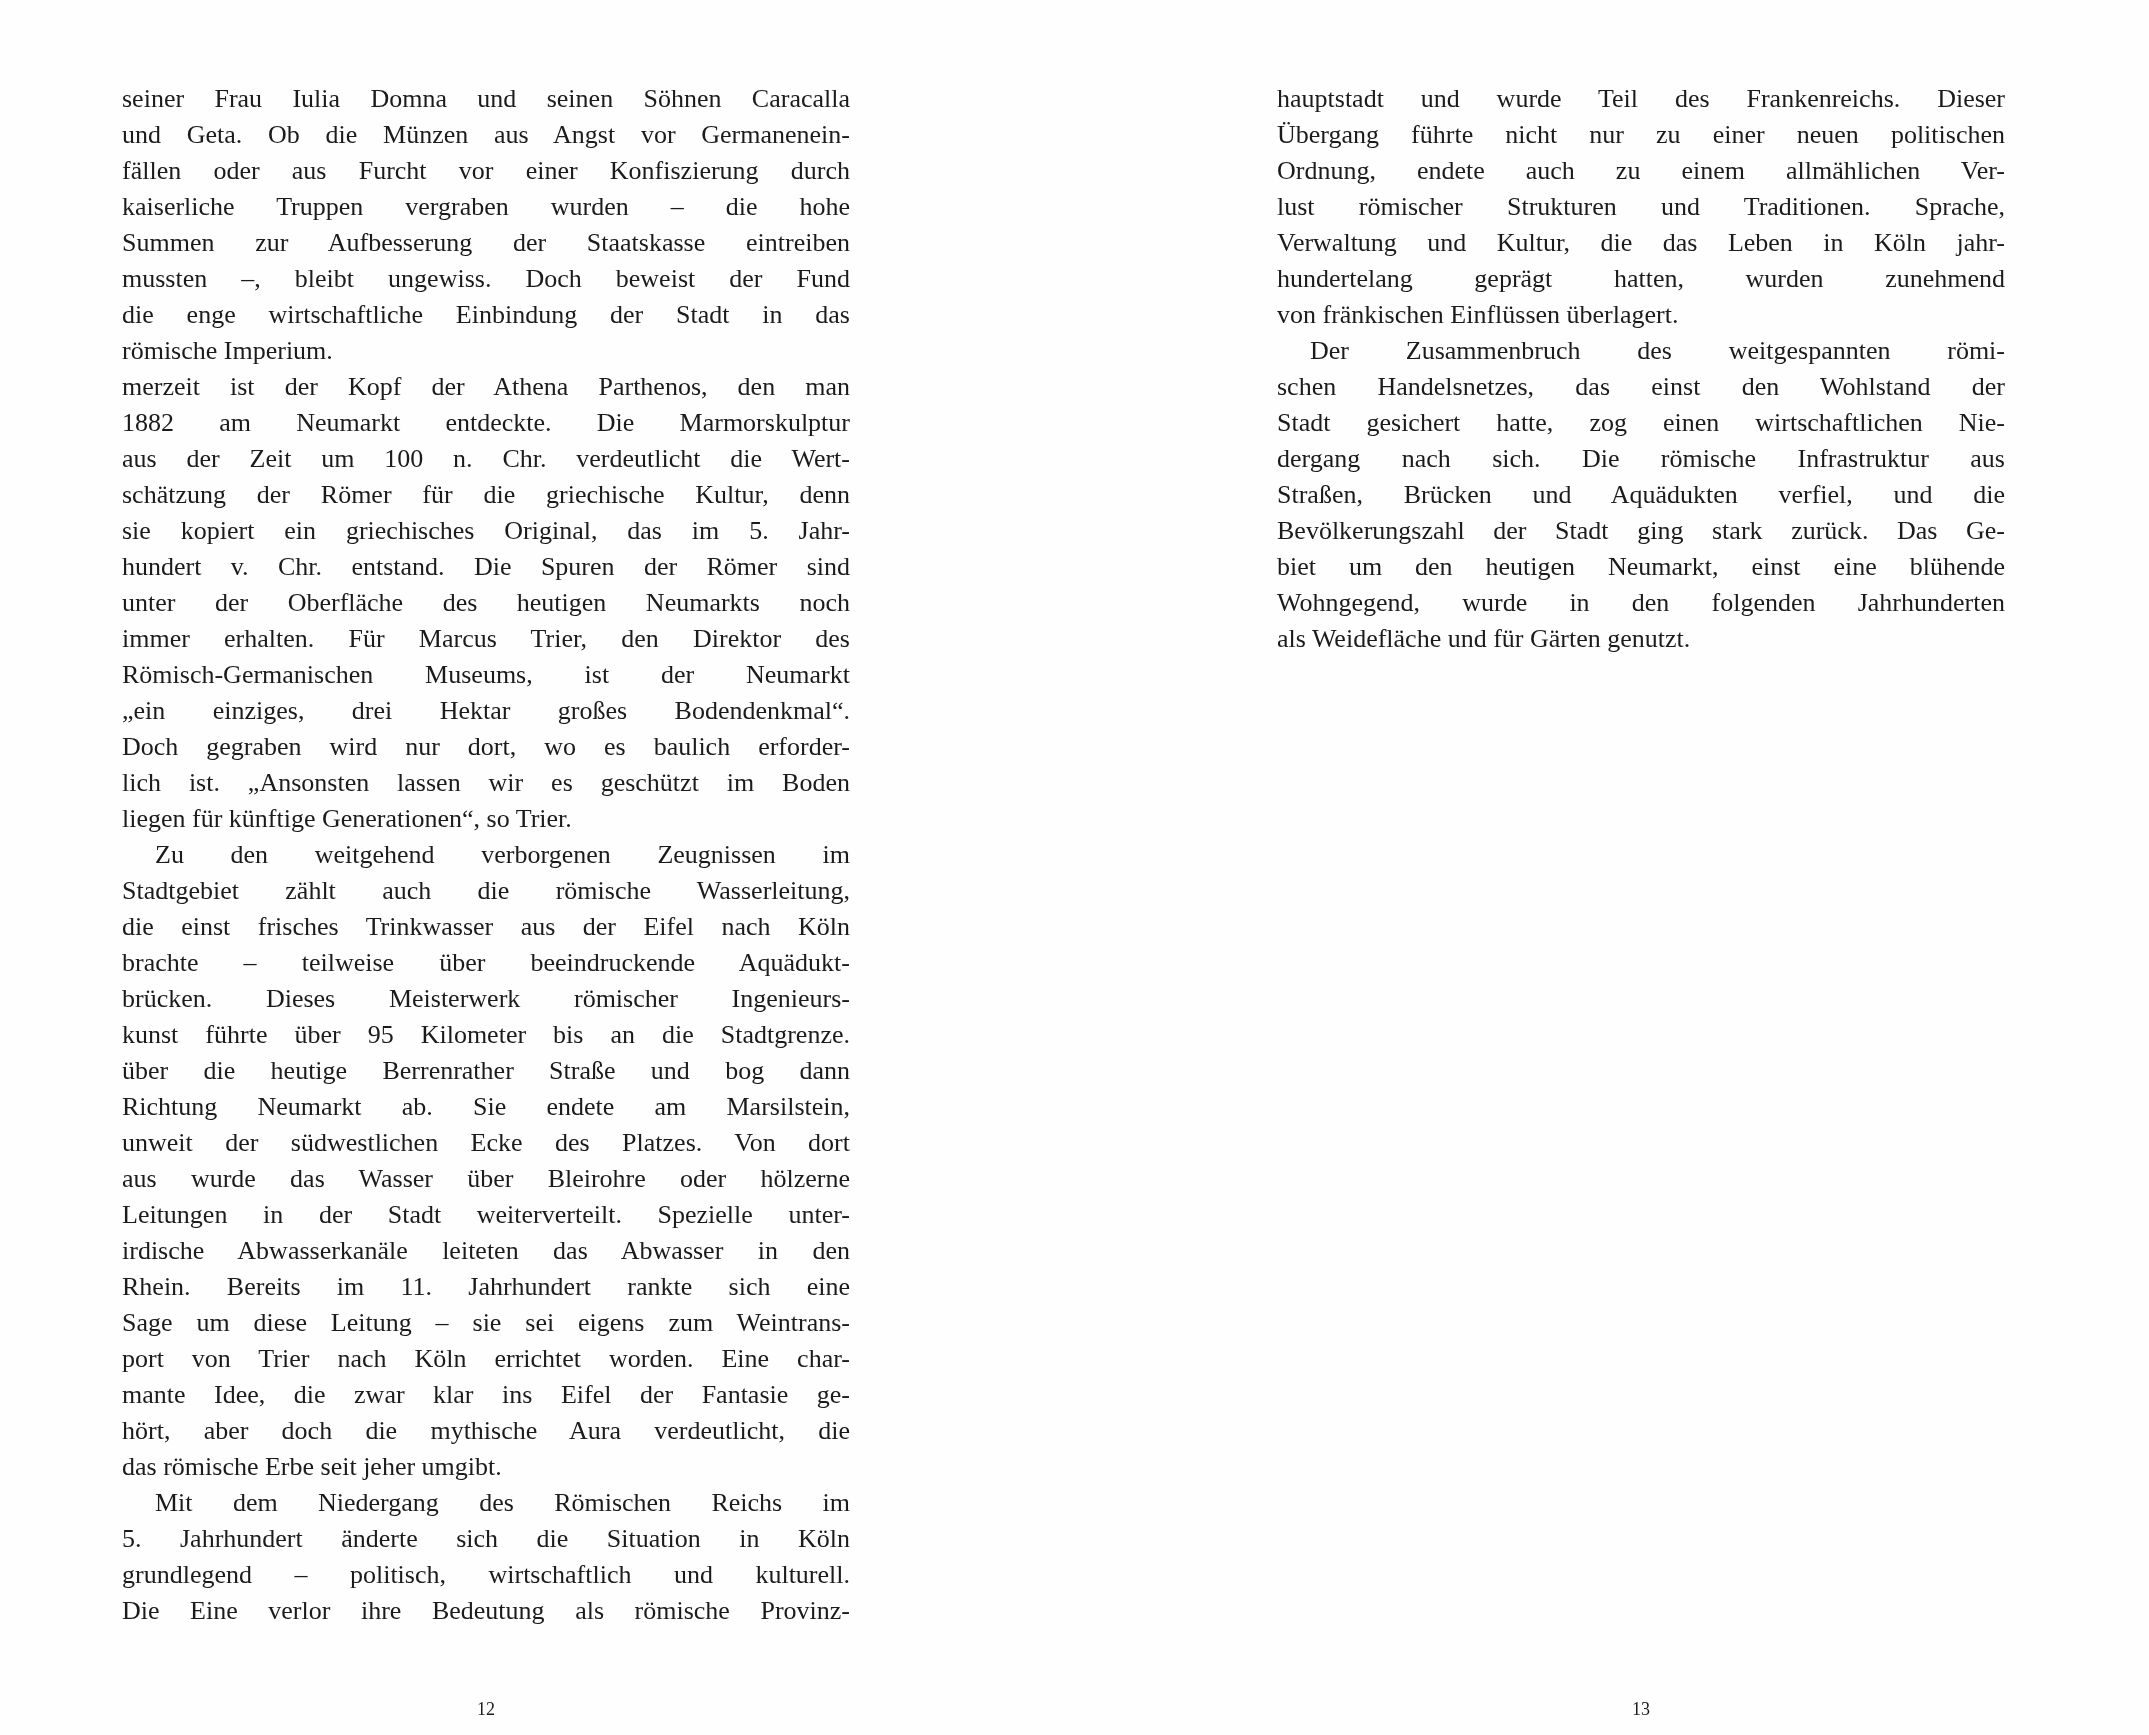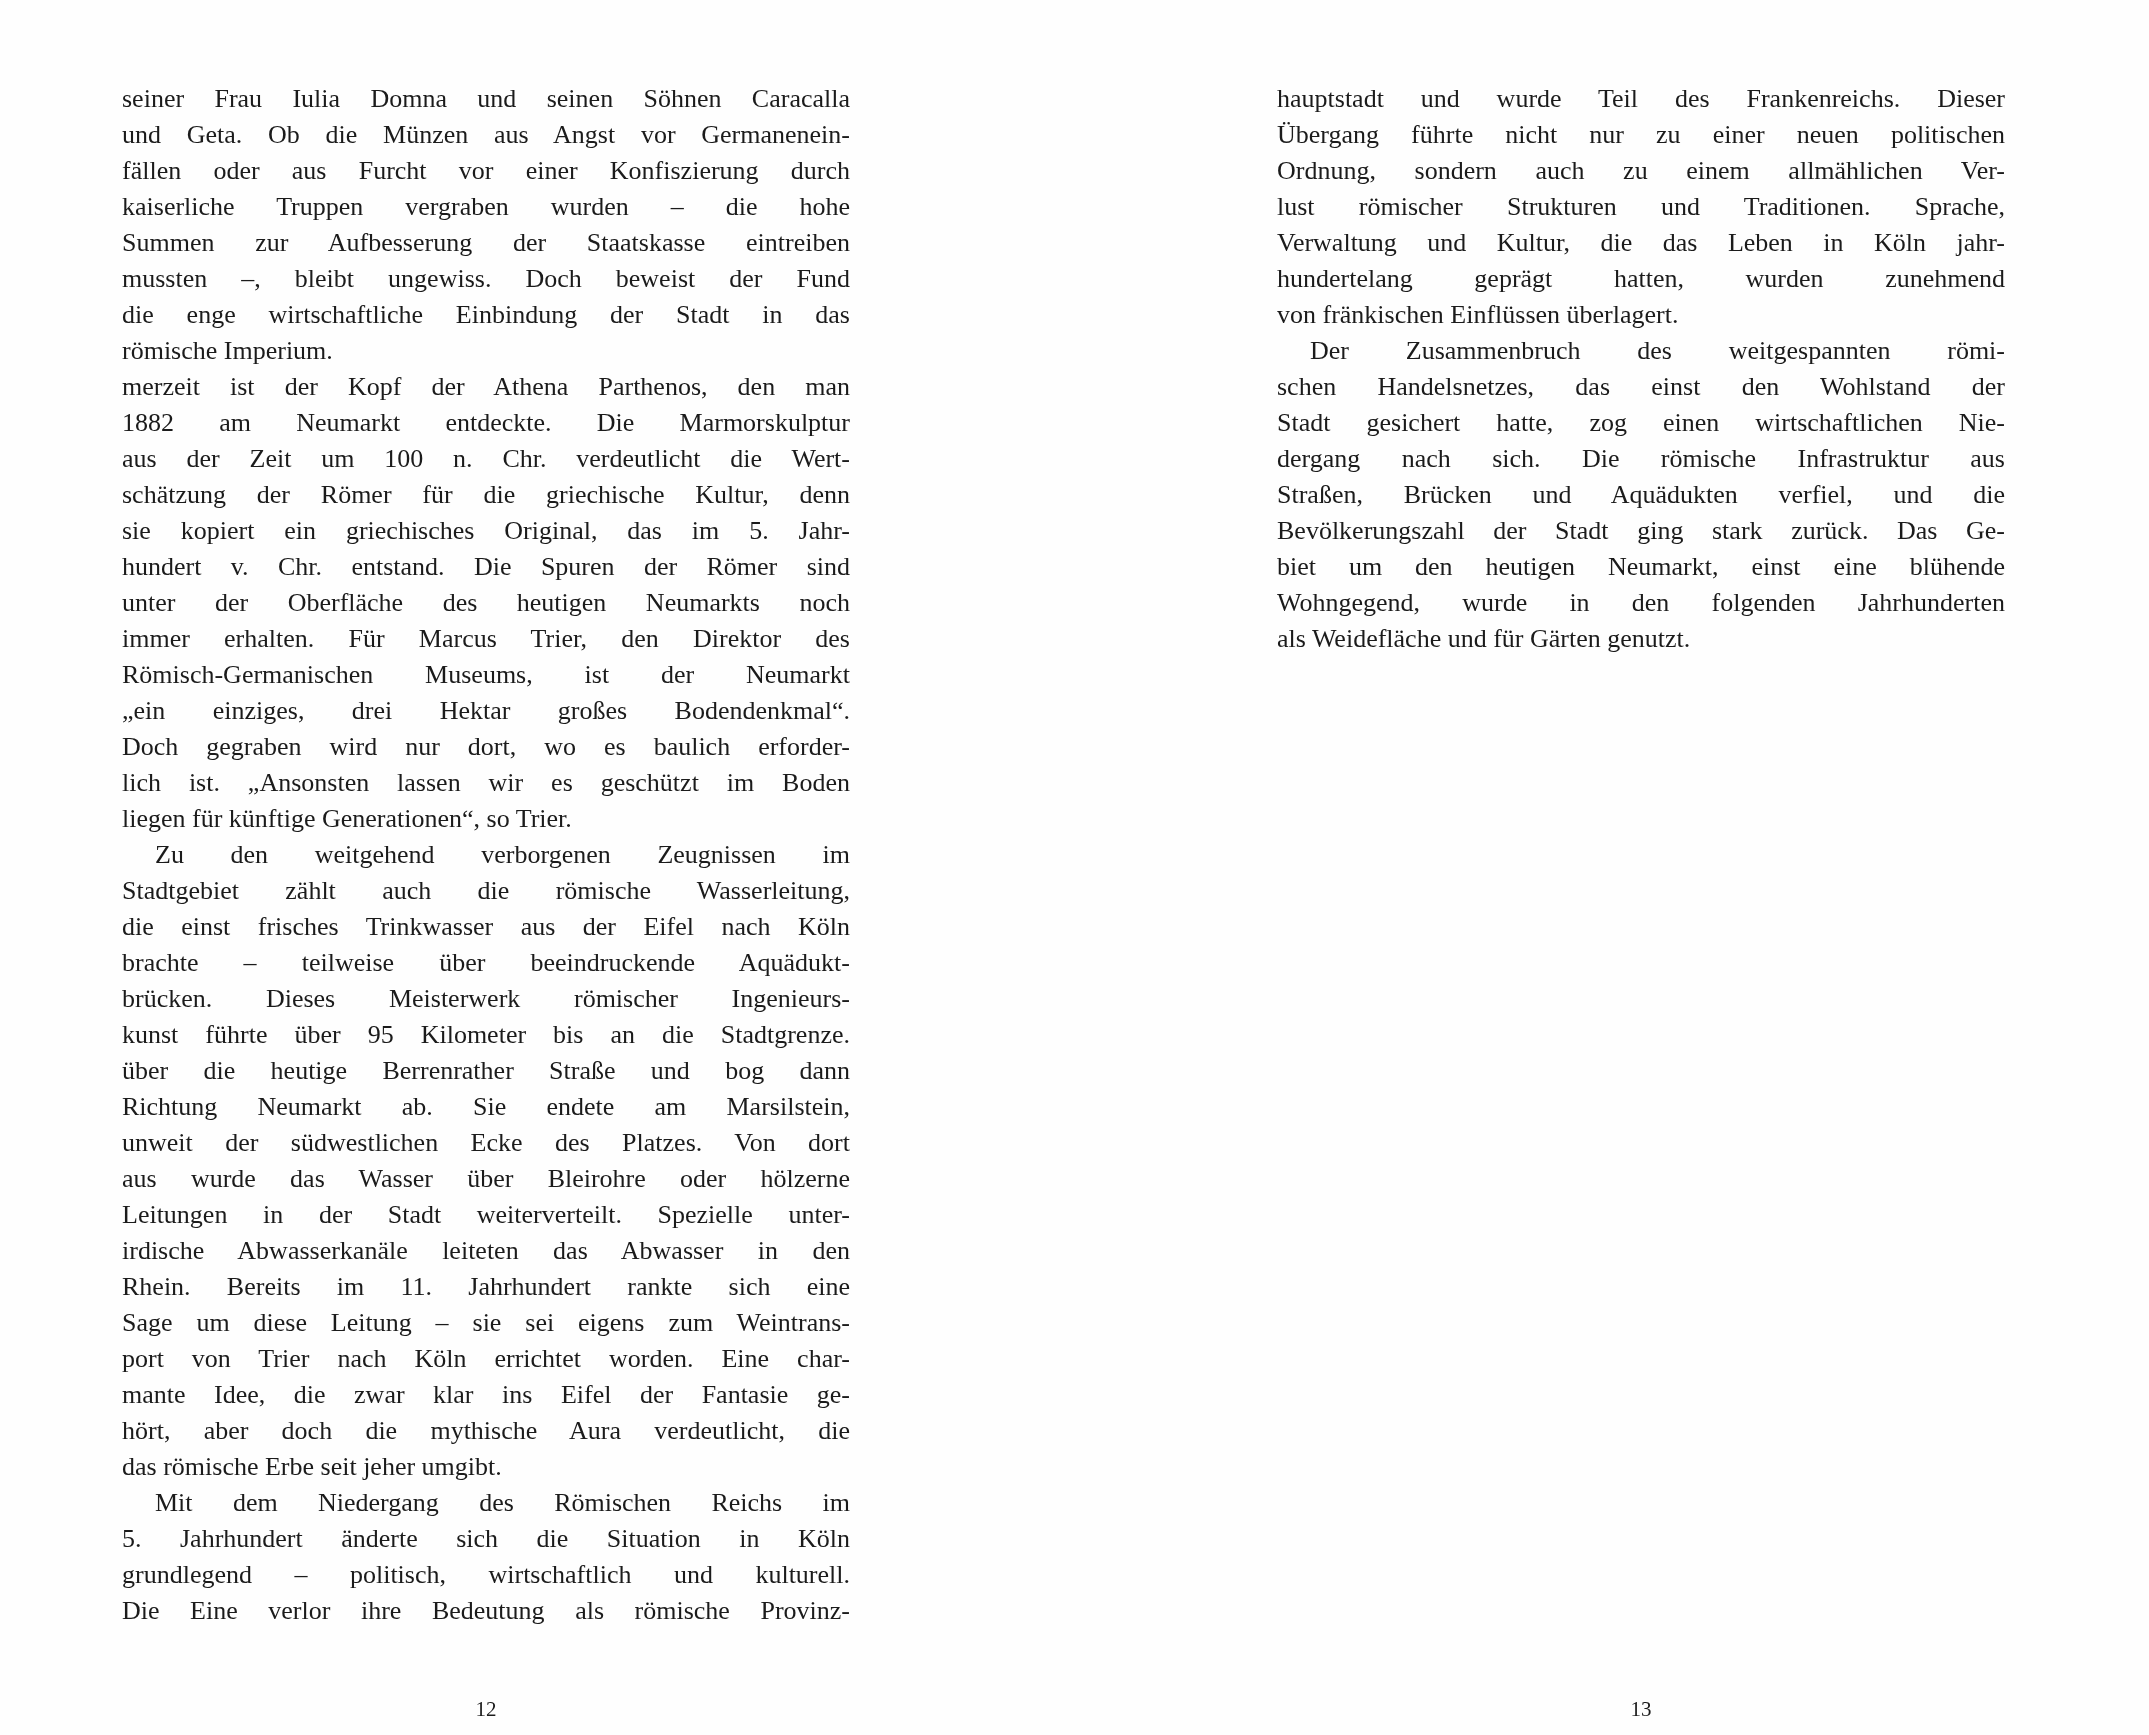--- a/index.html
+++ b/index.html
@@ -50,21 +50,21 @@
   }
   .line.indent {
     text-indent: 33px;
   }
 
   .page-number {
     position: absolute;
     top: 1696px;
     width: 728px;
     text-align: center;
-    font-size: 21px;
+    font-size: 18px;
     line-height: 27px;
   }
   #left-num  { left: 122px; }
   #right-num { left: 251px; }
 </style>
 </head>
 <body>
 
 <div class="spread">
 
@@ -123,21 +123,21 @@
         </div>
       </div>
     <div class="page-number" id="left-num">12</div>
   </section>
 
   <section class="page" id="page-right">
     <div class="text-block" id="right-block">
         <div class="paragraph">
           <div class="line">hauptstadt und wurde Teil des Frankenreichs. Dieser</div>
           <div class="line">Übergang führte nicht nur zu einer neuen politischen</div>
-          <div class="line">Ordnung, sondern auch zu einem allmählichen Ver-</div>
+          <div class="line">Ordnung, endete auch zu einem allmählichen Ver-</div>
           <div class="line">lust römischer Strukturen und Traditionen. Sprache,</div>
           <div class="line">Verwaltung und Kultur, die das Leben in Köln jahr-</div>
           <div class="line">hundertelang geprägt hatten, wurden zunehmend</div>
           <div class="line last">von fränkischen Einflüssen überlagert.</div>
         </div>
         <div class="paragraph">
           <div class="line indent">Der Zusammenbruch des weitgespannten römi-</div>
           <div class="line">schen Handelsnetzes, das einst den Wohlstand der</div>
           <div class="line">Stadt gesichert hatte, zog einen wirtschaftlichen Nie-</div>
           <div class="line">dergang nach sich. Die römische Infrastruktur aus</div>

